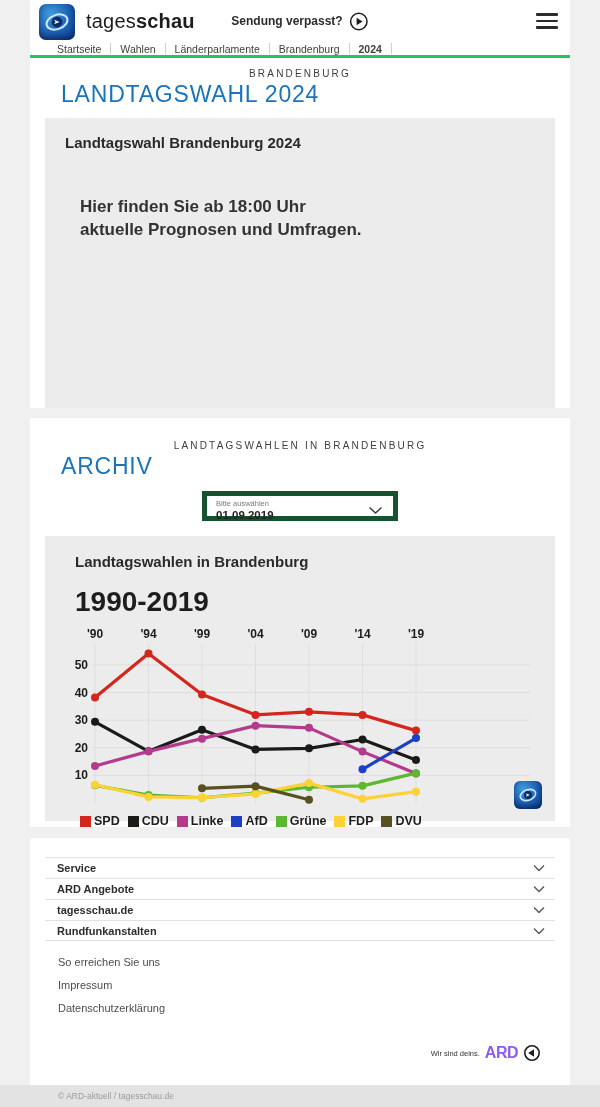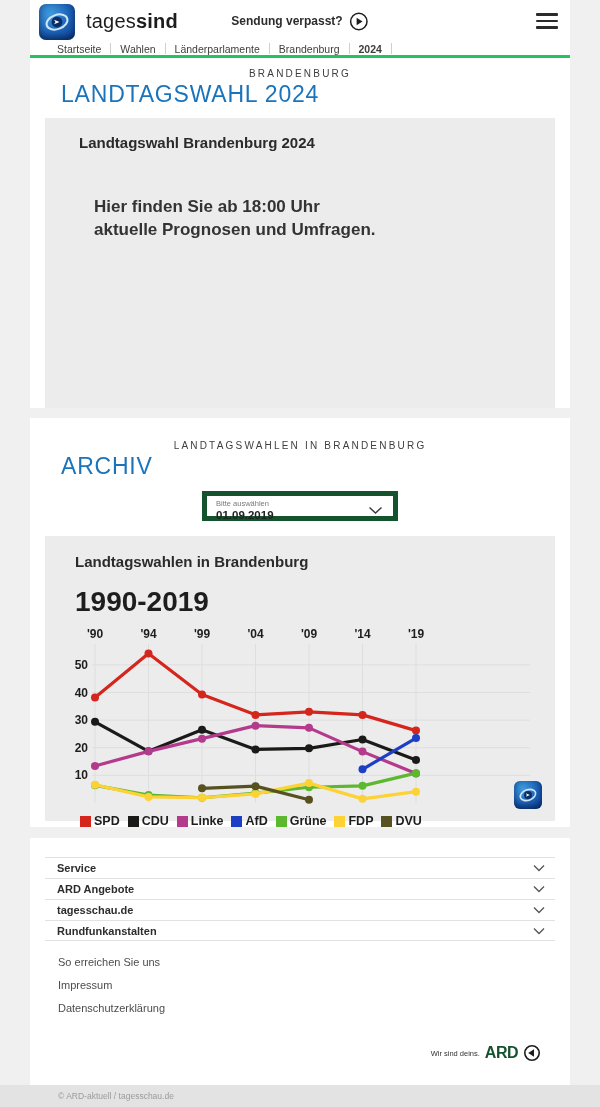--- a/index.html
+++ b/index.html
@@ -38,21 +38,21 @@
   .bc-item.cur { font-weight:700; }
   .bc-sep { width:1px; height:11px; background:#cfcfcf; }
 
   
   .kicker { text-align:center; font-size:10px; letter-spacing:2.2px; color:#3e3e3e; font-weight:500; margin-top:10px; }
   .sec2 .kicker { margin-top:22px; }
   .sec-title { text-align:left; font-size:23px; letter-spacing:.8px; color:#1a74bc; font-weight:400; margin-top:2px; line-height:26px;margin-left:31px; }
 
   
   .graybox { background:#ececec; margin:11px 15px 0; position:relative; }
-  .box1 { height:356px; padding:16px 34px; }
+  .box1 { height:356px; padding:16px 20px; }
   .box-title { font-size:15px; font-weight:700; color:#2b2b2b; }
   .box-msg { margin:44px 0 0 15px; font-size:17px; font-weight:700; color:#333; line-height:23px; }
 
   
   .select-box { width:196px; height:30px; margin:12px auto 0; border:5px solid #14532d; background:#fff;
     position:relative; padding:3px 0 0 9px; cursor:pointer; }
   .select-label { font-size:7.5px; color:#7a7a7a; display:block; }
   .select-value { font-size:11.5px; font-weight:600; color:#222; display:block; margin-top:1px; }
   .select-chevron { position:absolute; right:10px; top:10px; }
 
@@ -68,37 +68,37 @@
 
   
   .accordion { margin:19px 15px 0; }
   .acc-row { display:flex; align-items:center; justify-content:space-between; height:21px; padding:0 10px 0 12px;
     border-top:1px solid #e2e2e2; font-size:11px; font-weight:700; color:#2d2d2d; cursor:pointer; }
   .acc-row:last-child { border-bottom:1px solid #e2e2e2; }
   .footer-links { margin:15px 0 0 28px; }
   .footer-links .flink { font-size:11px; color:#4d4d4d; margin-bottom:11px; cursor:pointer; }
   .ard-row { display:flex; align-items:center; justify-content:flex-end; gap:5px; margin:30px 29px 0 0; }
   .ard-claim { font-size:7.5px; color:#333; }
-  .ard-word { font-size:16px; font-weight:700; letter-spacing:-.5px; color:#14532d; }
+  .ard-word { font-size:16px; font-weight:700; letter-spacing:-.5px; color:#8b5cf6; }
   .bottom-strip { height:22px; background:#e3e3e3; margin-top:0; display:flex; align-items:center; padding-left:58px; }
   .copyright { font-size:8.5px; color:#9b9b9b; }
 </style>
 </head>
 <body>
 
 <div class="card sec1">
   <div class="header-bar">
     <div class="ts-logo lg">
       <svg width="30" height="30" viewBox="0 0 36 36">
         <ellipse cx="18" cy="18" rx="13" ry="8.5" fill="none" stroke="#cfe6f8" stroke-width="2.4" transform="rotate(-20 18 18)"></ellipse>
         <circle cx="18" cy="18" r="6.5" fill="#0a2d66"></circle>
         <path d="M14.5 15.2 L21 18 L14.5 20.8 L16.2 18 Z" fill="#ffffff"></path>
       </svg>
     </div>
-    <div class="brand"><span>tages</span><b>sind</b></div>
+    <div class="brand"><span>tages</span><b>schau</b></div>
     <div class="sendung">
       <span>Sendung verpasst?</span>
       <svg width="19" height="19" viewBox="0 0 19 19">
         <circle cx="9.5" cy="9.5" r="8.2" fill="none" stroke="#1d1d1d" stroke-width="1.5"></circle>
         <path d="M7.3 5.8 L13.2 9.5 L7.3 13.2 Z" fill="#1d1d1d"></path>
       </svg>
     </div>
     <div class="hamburger">
         <i></i>
         <i></i>

